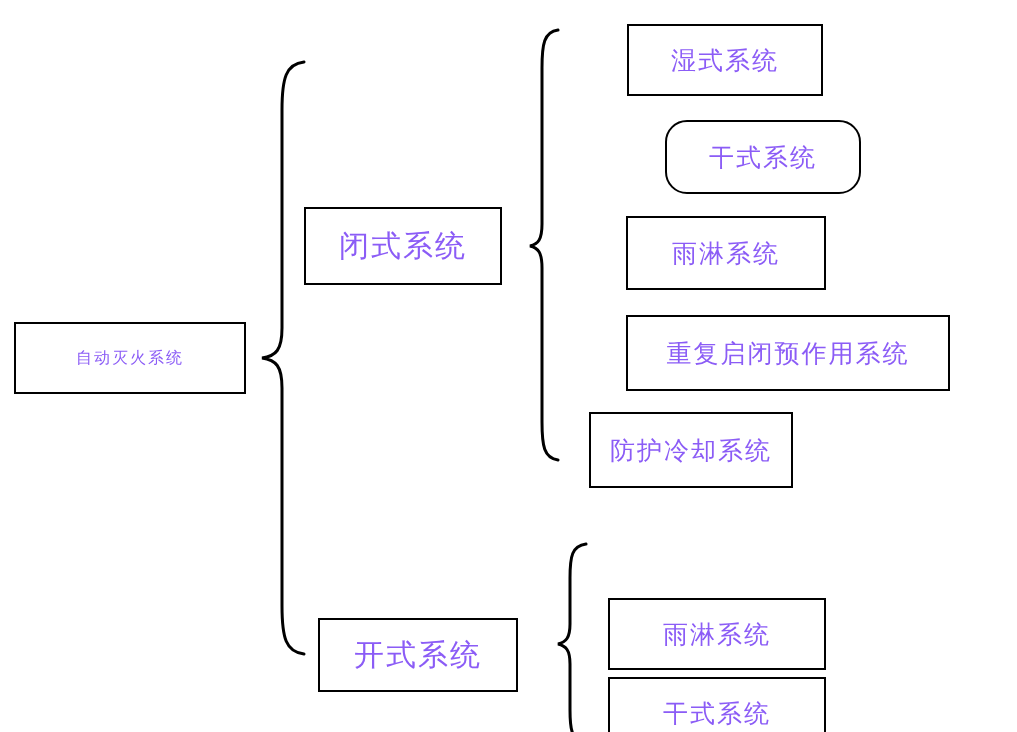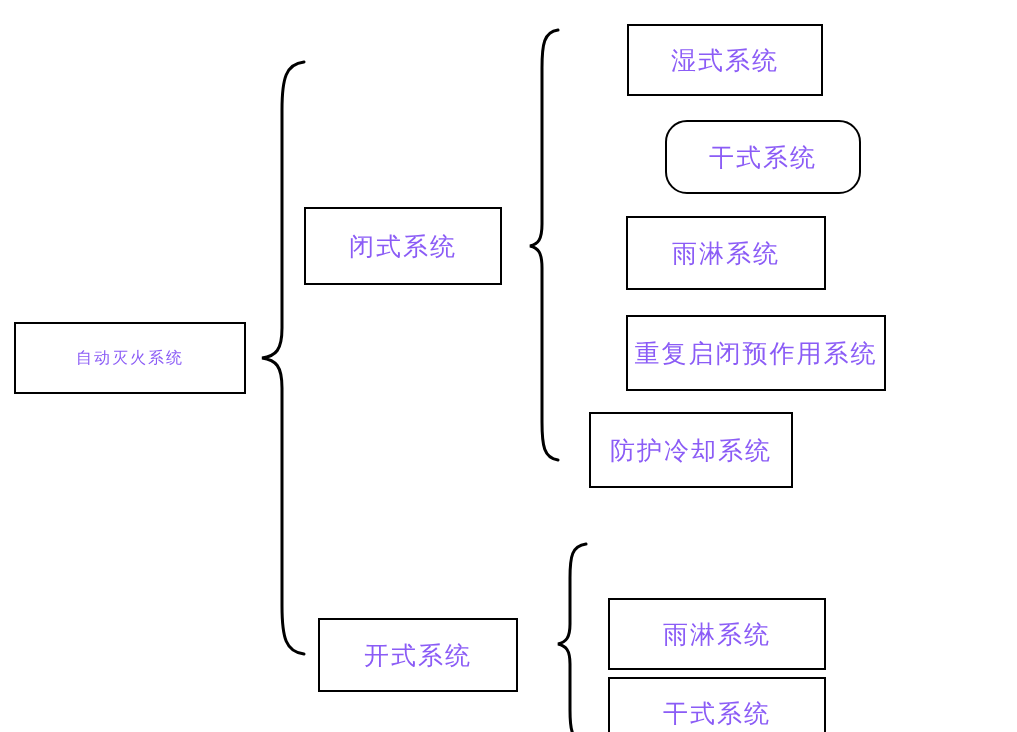--- a/index.html
+++ b/index.html
@@ -26,21 +26,21 @@
     align-items: center;
     justify-content: center;
     color: #8b5cf6;
     letter-spacing: 2px;
     white-space: nowrap;
   }
   .node-root {
     font-size: 16px;
   }
   .node-l1 {
-    font-size: 25px;
+    font-size: 30px;
   }
   .node-leaf {
     font-size: 25px;
   }
   .brace {
     position: absolute;
     pointer-events: none;
   }
   .brace svg {
     display: block;
@@ -77,21 +77,21 @@
   </div>
 
   <div class="node node-leaf" style="left:665px; top:120px; width:196px; height:74px;border-radius:22px;">
     <span>干式系统</span>
   </div>
 
   <div class="node node-leaf" style="left:626px; top:216px; width:200px; height:74px;">
     <span>雨淋系统</span>
   </div>
 
-  <div class="node node-leaf" style="left:626px; top:315px; width:260px; height:76px;align-items:center;">
+  <div class="node node-leaf" style="left:626px; top:315px; width:324px; height:76px;align-items:center;">
     <span>重复启闭预作用系统</span>
   </div>
 
   <div class="node node-leaf" style="left:589px; top:412px; width:204px; height:76px;">
     <span>防护冷却系统</span>
   </div>
 
   <div class="node node-l1" style="left:318px; top:618px; width:200px; height:74px;">
     <span>开式系统</span>
   </div>

